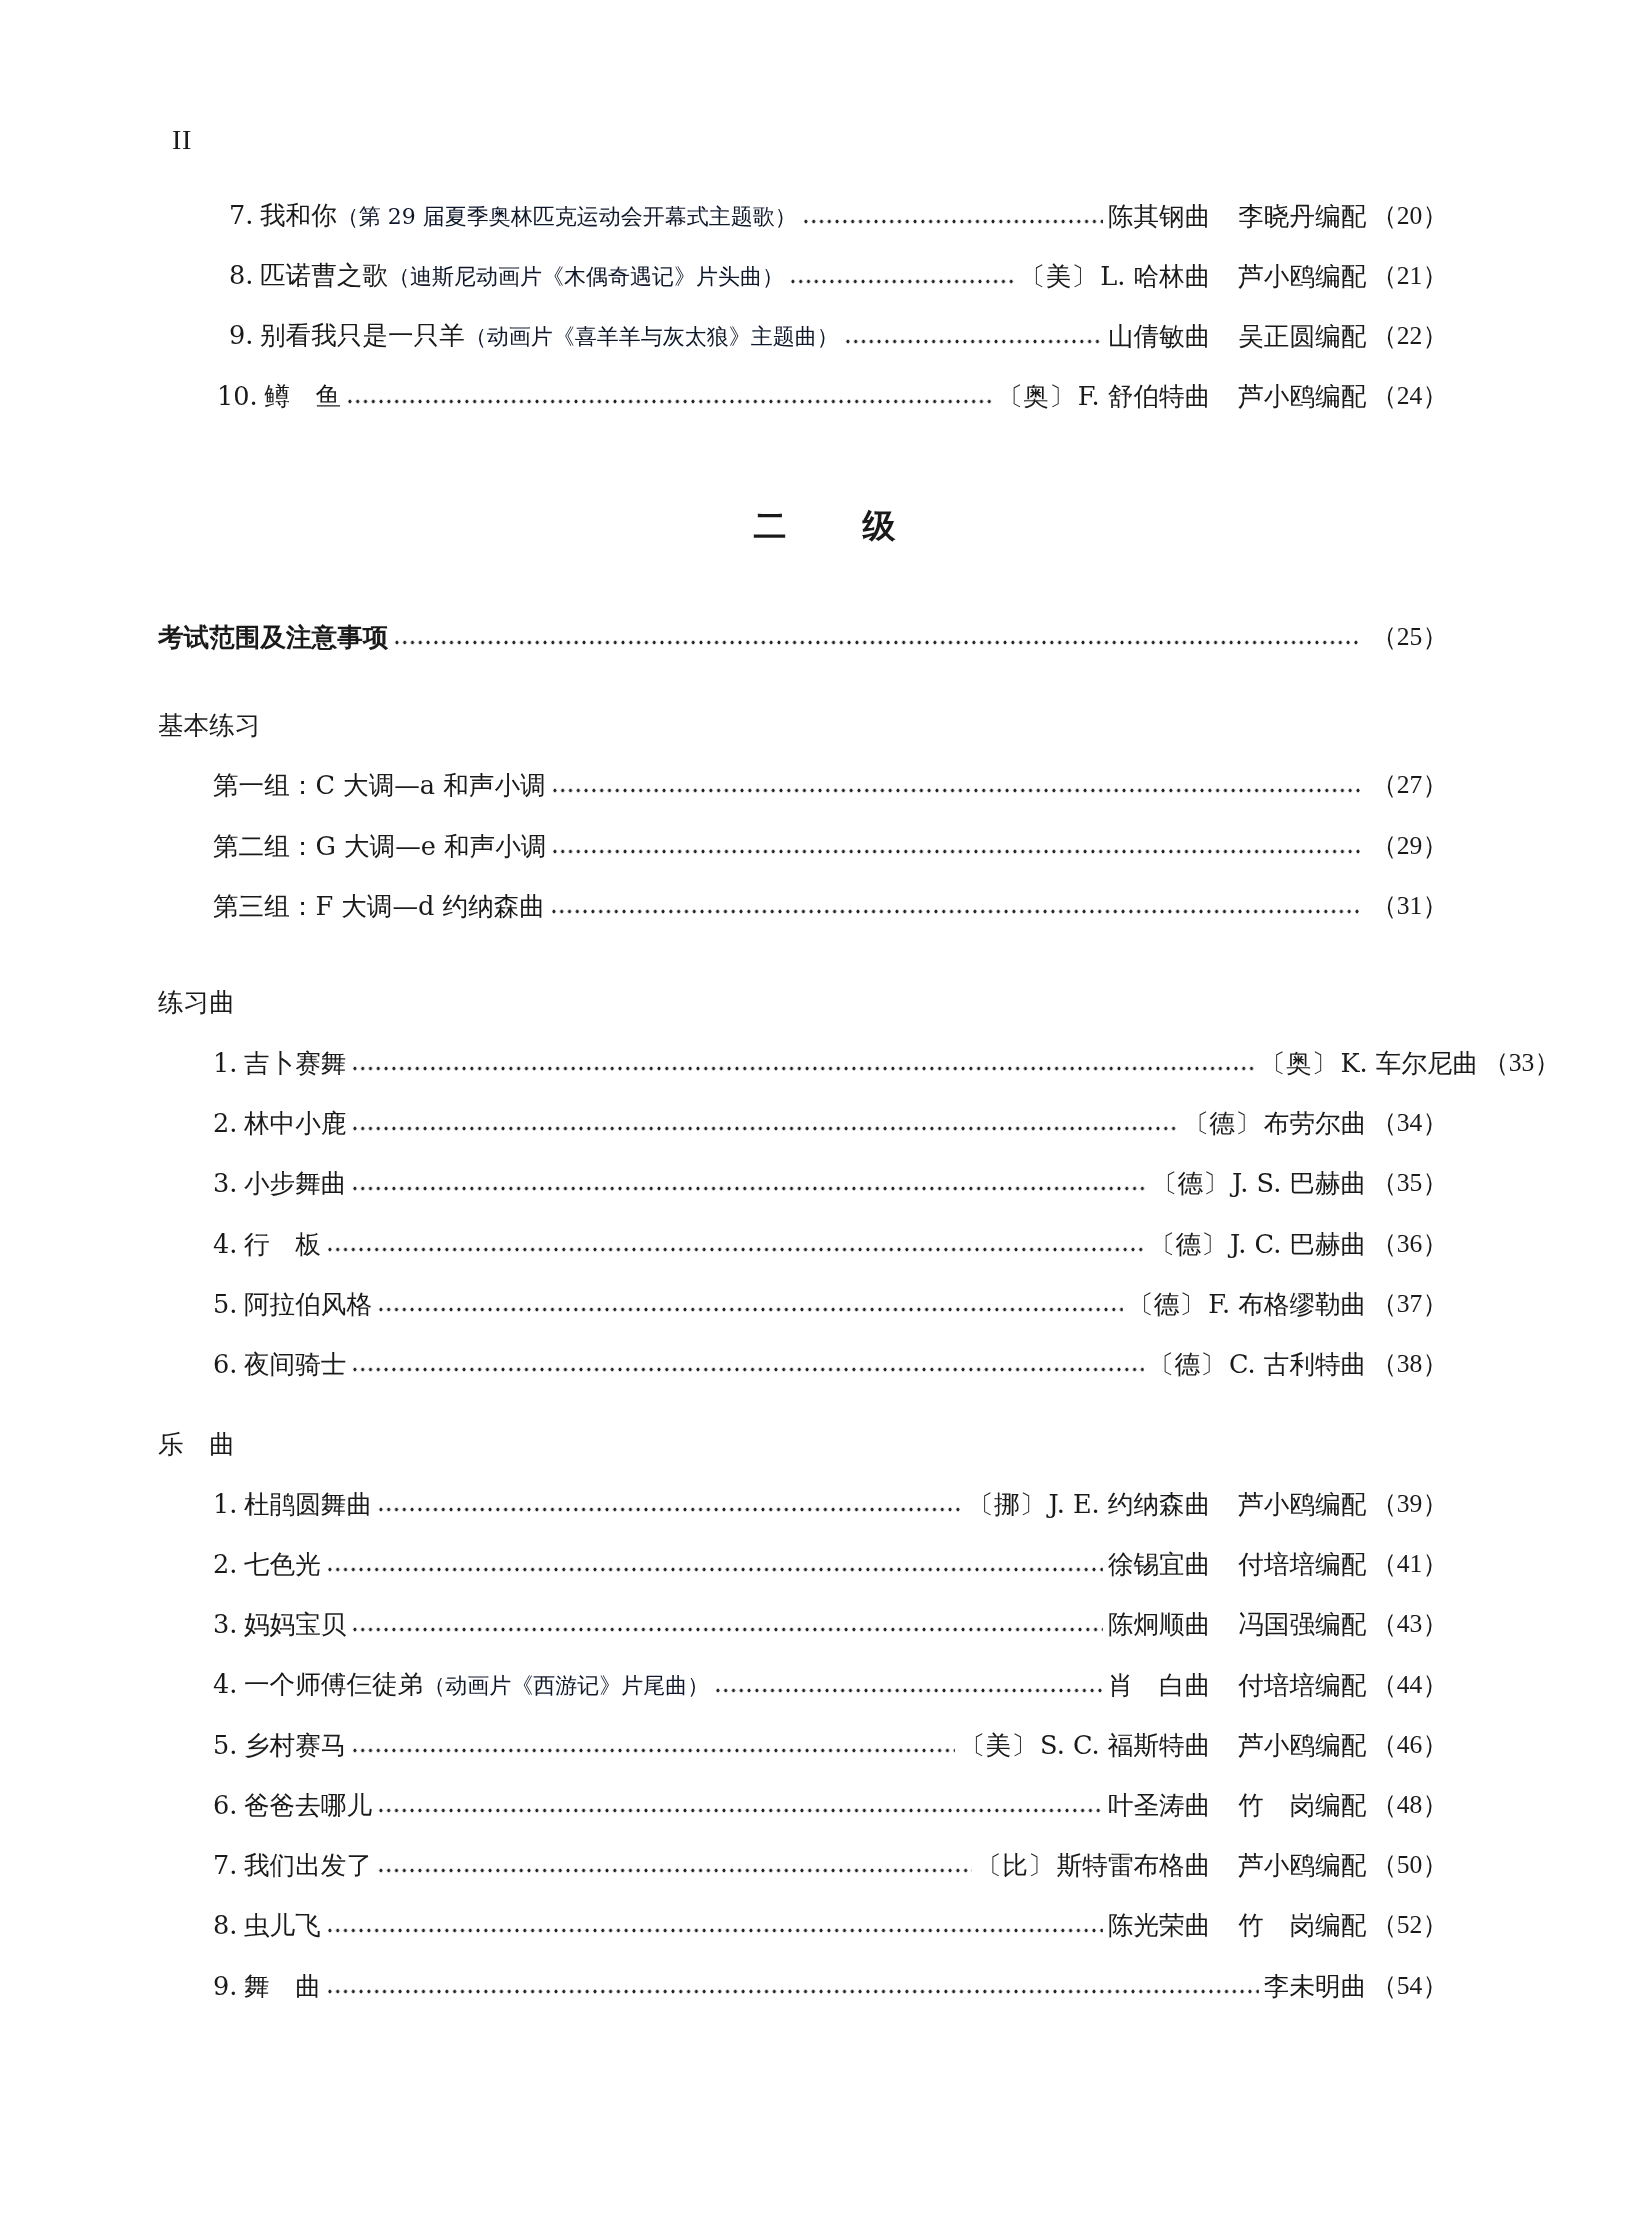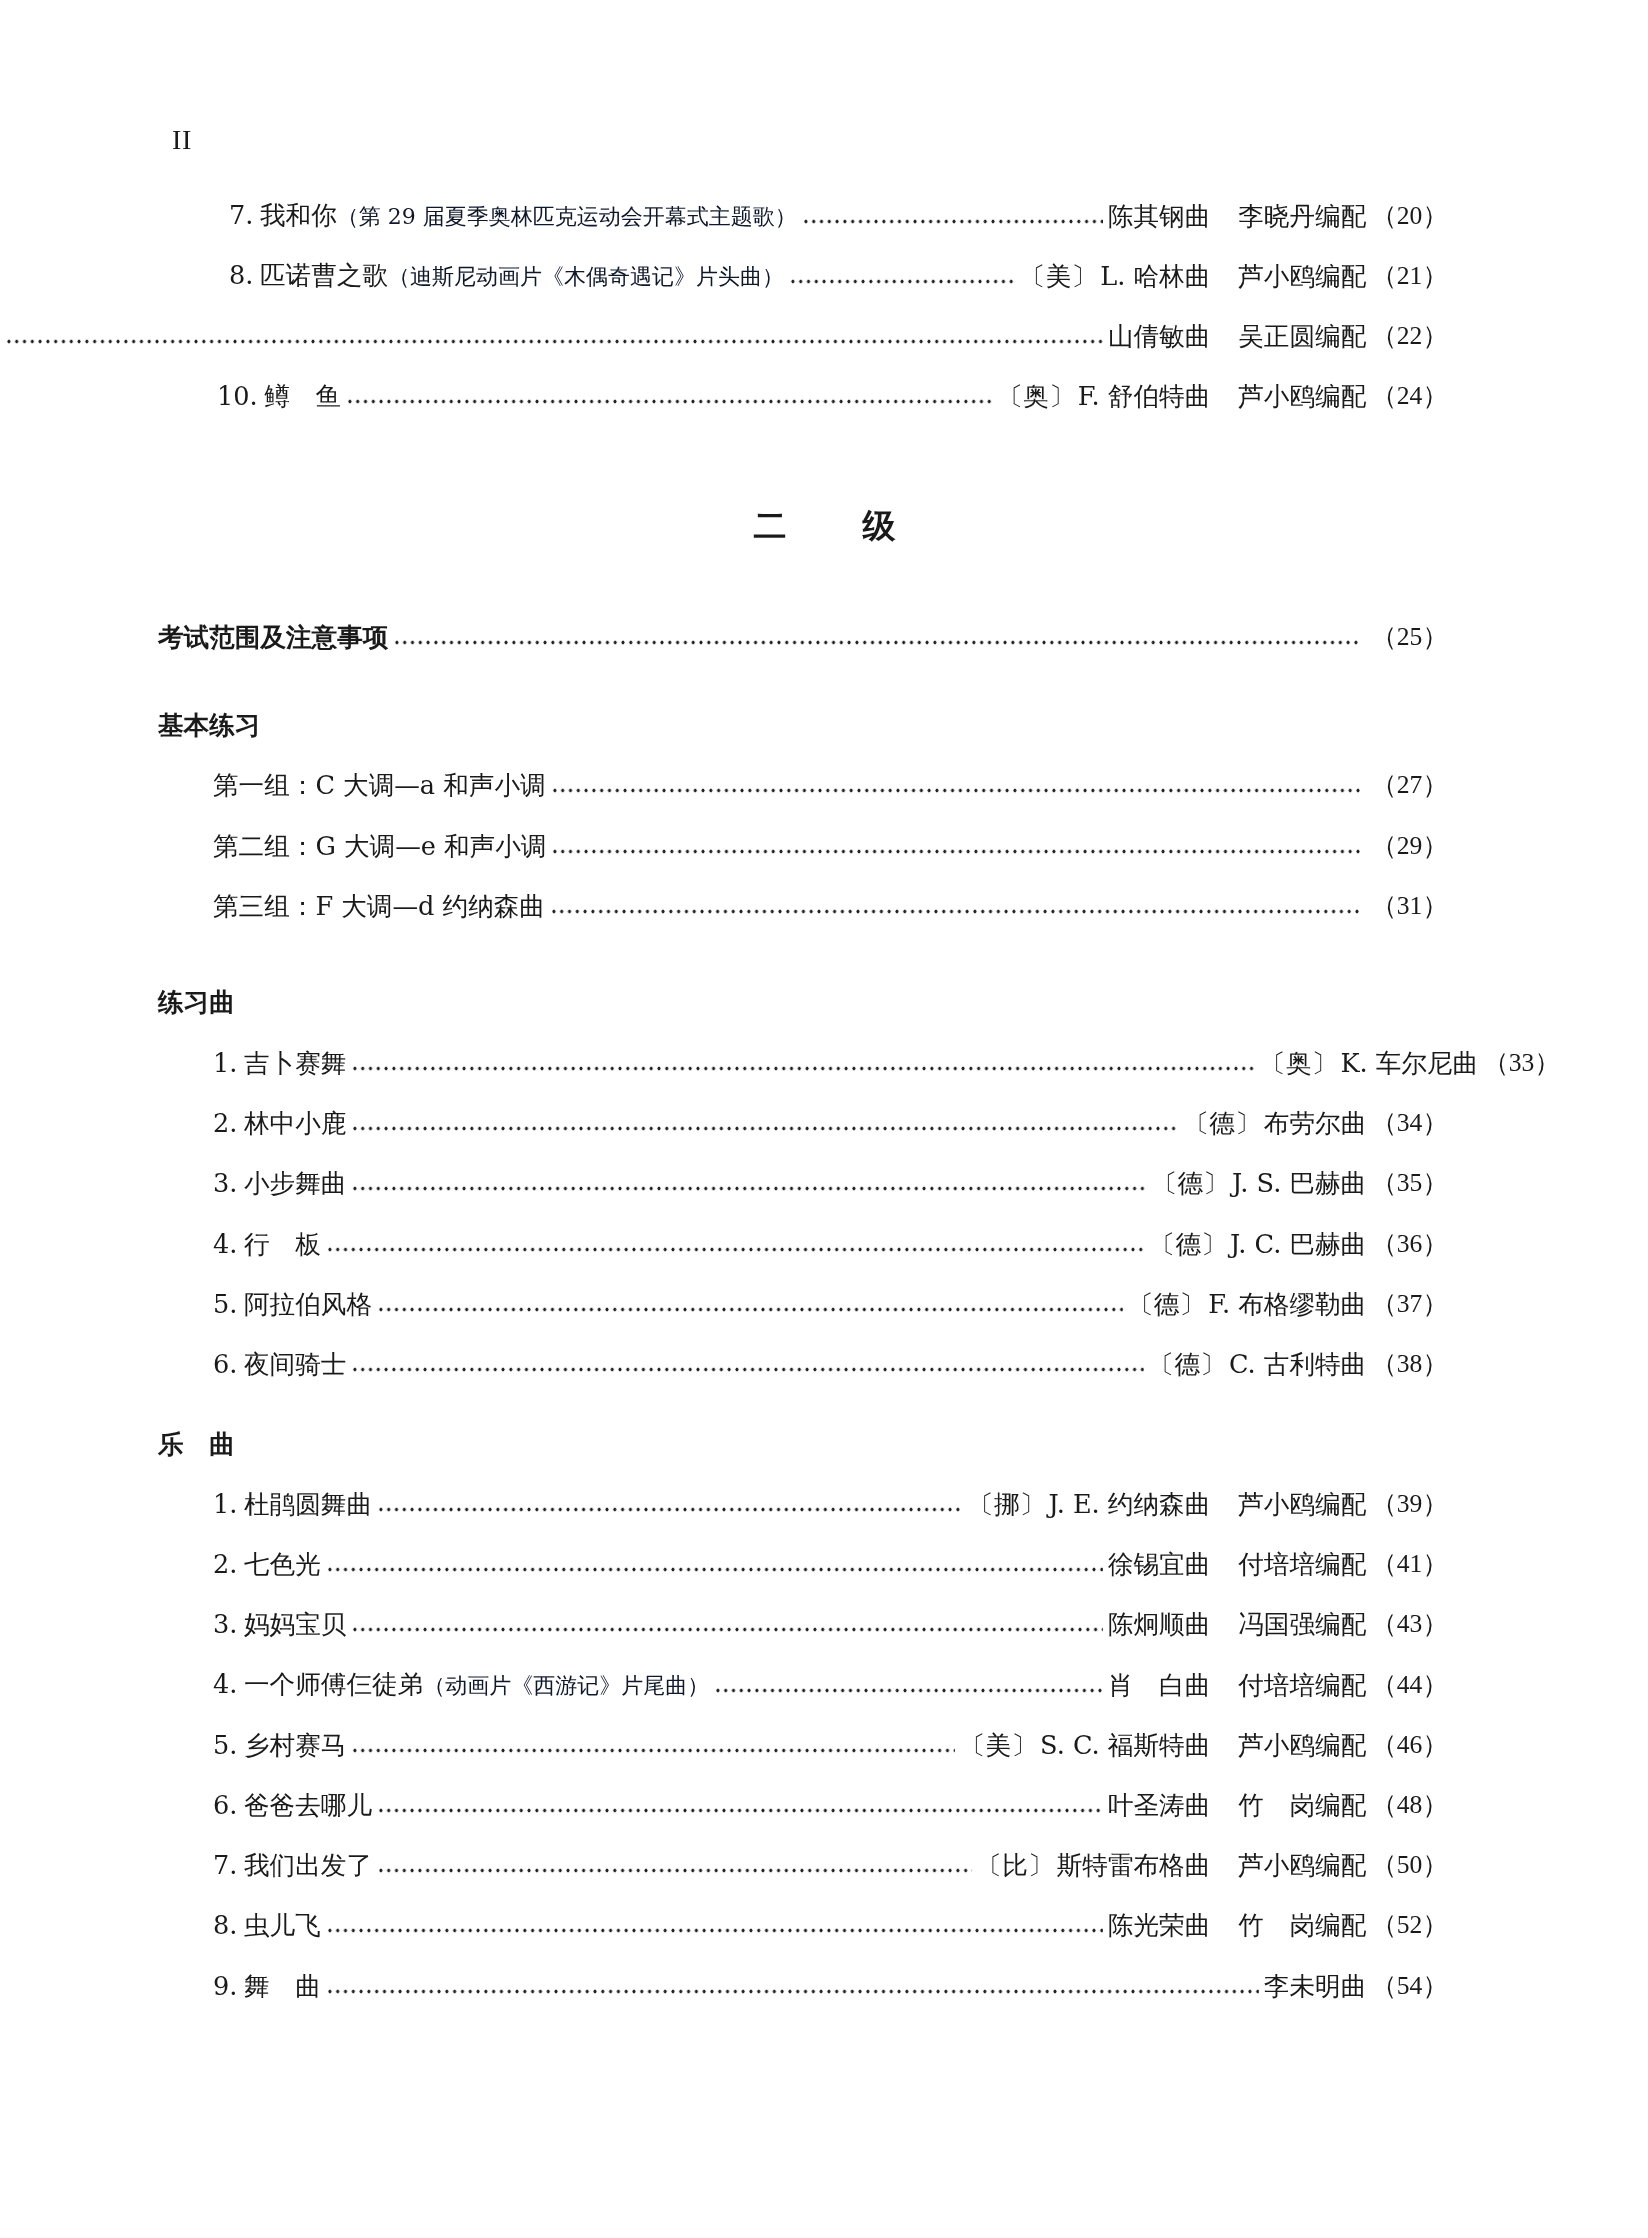--- a/index.html
+++ b/index.html
@@ -16,21 +16,21 @@
   .row .title { padding-left:0; flex:0 0 auto; }
   .row .note { font-size:22px; color:#0f172a; }
   .row .leader { flex:1 1 auto; height:36px; margin:0 5px;
      background-image:radial-gradient(circle, #222 1.4px, transparent 1.7px);
      background-size:7.8px 6.6px; background-repeat:repeat-x; background-position:left 20px; }
   .row .credit { flex:0 0 auto; }
   .row .credit .origin { margin-right:3.3px; }
   .row .credit .composer { display:inline-block; }
   .row .credit .arranger { display:inline-block; margin-left:28px; }
   .row .page { flex:0 0 auto; margin-left:5px; font-family:"Liberation Serif",serif; }
-  .heading-only { position:absolute; font-size:25.6px; font-weight:bold; line-height:36px;
+  .heading-only { position:absolute; font-size:25.6px; font-weight:normal; line-height:36px;
                   font-family:"DejaVu Sans","Liberation Sans",sans-serif; }
 </style>
 </head>
 <body>
 
 <div class="page-num">II</div>
 
 <div id="continued">
     <div class="row" style="top: 198px;">
       <span class="title" style="margin-left: 229px;"><span style="margin-right: 6.6px;">7.</span><span>我和你</span><span class="note">（第 29 届夏季奥林匹克运动会开幕式主题歌）</span></span>
@@ -38,20 +38,21 @@
       <span class="credit"><span class="composer">陈其钢曲</span><span class="arranger">李晓丹编配</span></span>
       <span class="page" style="margin-right: 201px;">（20）</span>
     </div>
     <div class="row" style="top: 258px;">
       <span class="title" style="margin-left: 229px;"><span style="margin-right: 6.6px;">8.</span><span>匹诺曹之歌</span><span class="note">（迪斯尼动画片《木偶奇遇记》片头曲）</span></span>
       <span class="leader"></span>
       <span class="credit"><span class="origin">〔美〕</span><span class="composer">L. 哈林曲</span><span class="arranger">芦小鸥编配</span></span>
       <span class="page" style="margin-right: 201px;">（21）</span>
     </div>
     <div class="row" style="top: 318px;">
+      <span class="title" style="margin-left: 229px;"><span style="margin-right: 6.6px;">9.</span><span>别看我只是一只羊</span><span class="note">（动画片《喜羊羊与灰太狼》主题曲）</span></span>
       <span class="leader"></span>
       <span class="credit"><span class="composer">山倩敏曲</span><span class="arranger">吴正圆编配</span></span>
       <span class="page" style="margin-right: 201px;">（22）</span>
     </div>
     <div class="row" style="top: 378px;">
       <span class="title" style="margin-left: 217px;"><span style="margin-right: 6.6px;">10.</span><span>鳟　鱼</span></span>
       <span class="leader"></span>
       <span class="credit"><span class="origin">〔奥〕</span><span class="composer">F. 舒伯特曲</span><span class="arranger">芦小鸥编配</span></span>
       <span class="page" style="margin-right: 201px;">（24）</span>
     </div>

